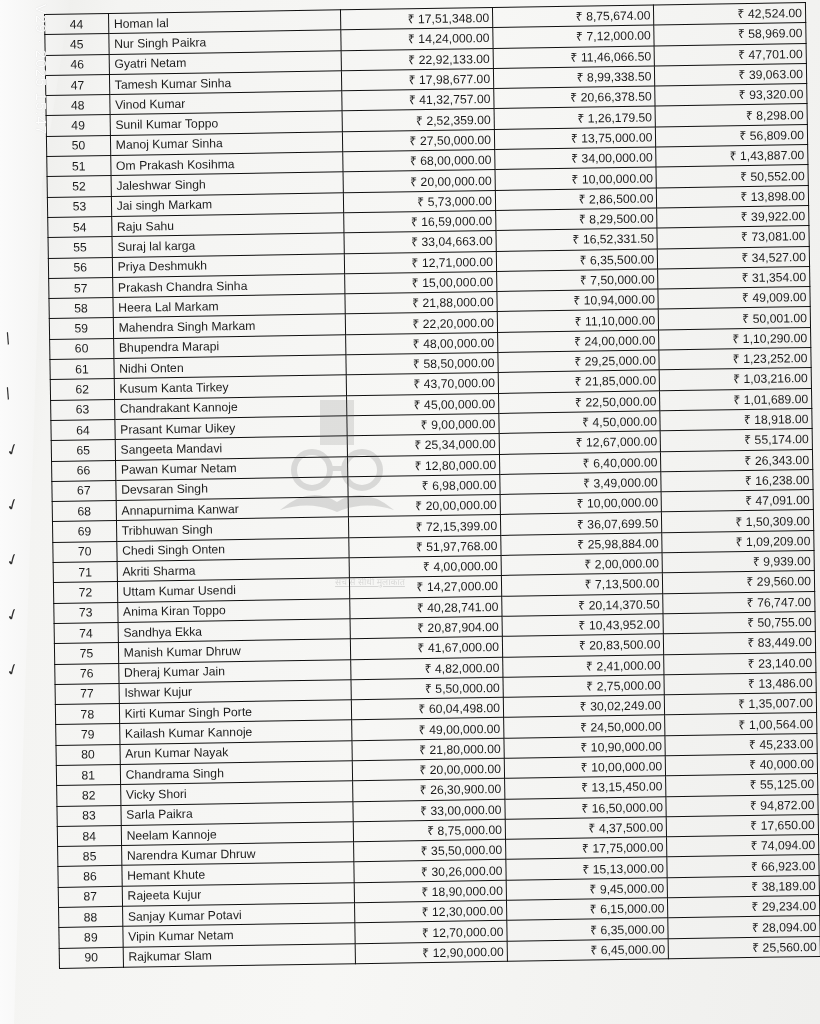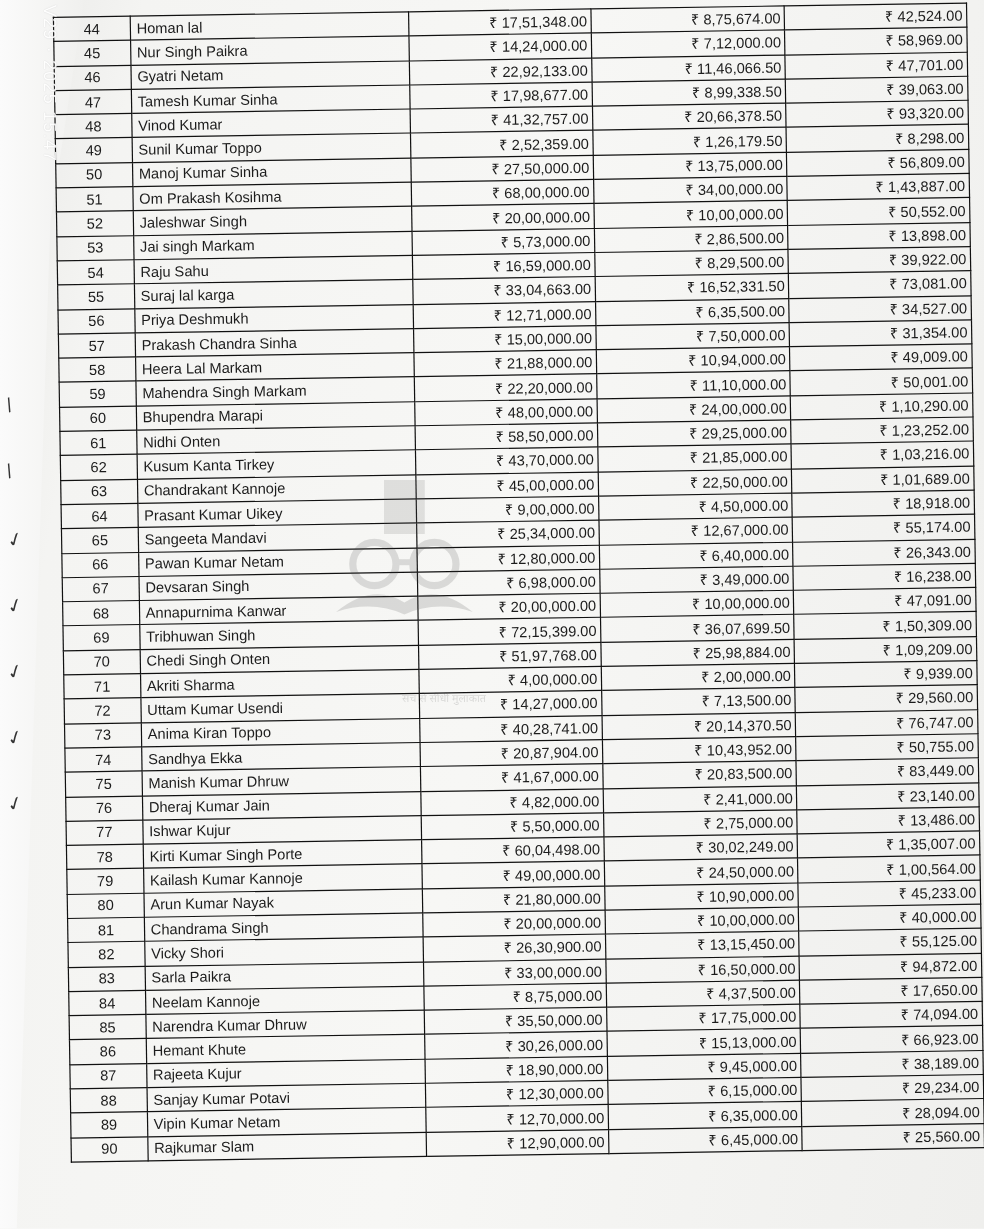--- a/index.html
+++ b/index.html
@@ -43,21 +43,21 @@
   .watermark {
     position: absolute; left: 250px; top: 400px; width: 180px; height: 200px;
     opacity: .16; z-index: 4; pointer-events: none;
   }
   .wm-text {
     position: absolute; left: 0; top: 120px; width: 210px; text-align: center;
     color: #3a9a2a; font-size: 46px; font-weight: bold; font-family: "DejaVu Sans", sans-serif;
   }
   .wm-sub {
     position: absolute; left: 40px; top: 175px; width: 160px; text-align: center;
-    color: #3a3a3a; font-size: 9px;
+    color: #3a3a3a; font-size: 9px; text-decoration: underline;
   }
 </style>
 </head>
 <body>
 
 <div class="fold"></div>
 <div class="stamp">V29 · 2025 15:47</div>
 <div class="margin-marks" id="marks">
     <span style="top: 0px;">/</span>
     <span style="top: 55px;">/</span>

